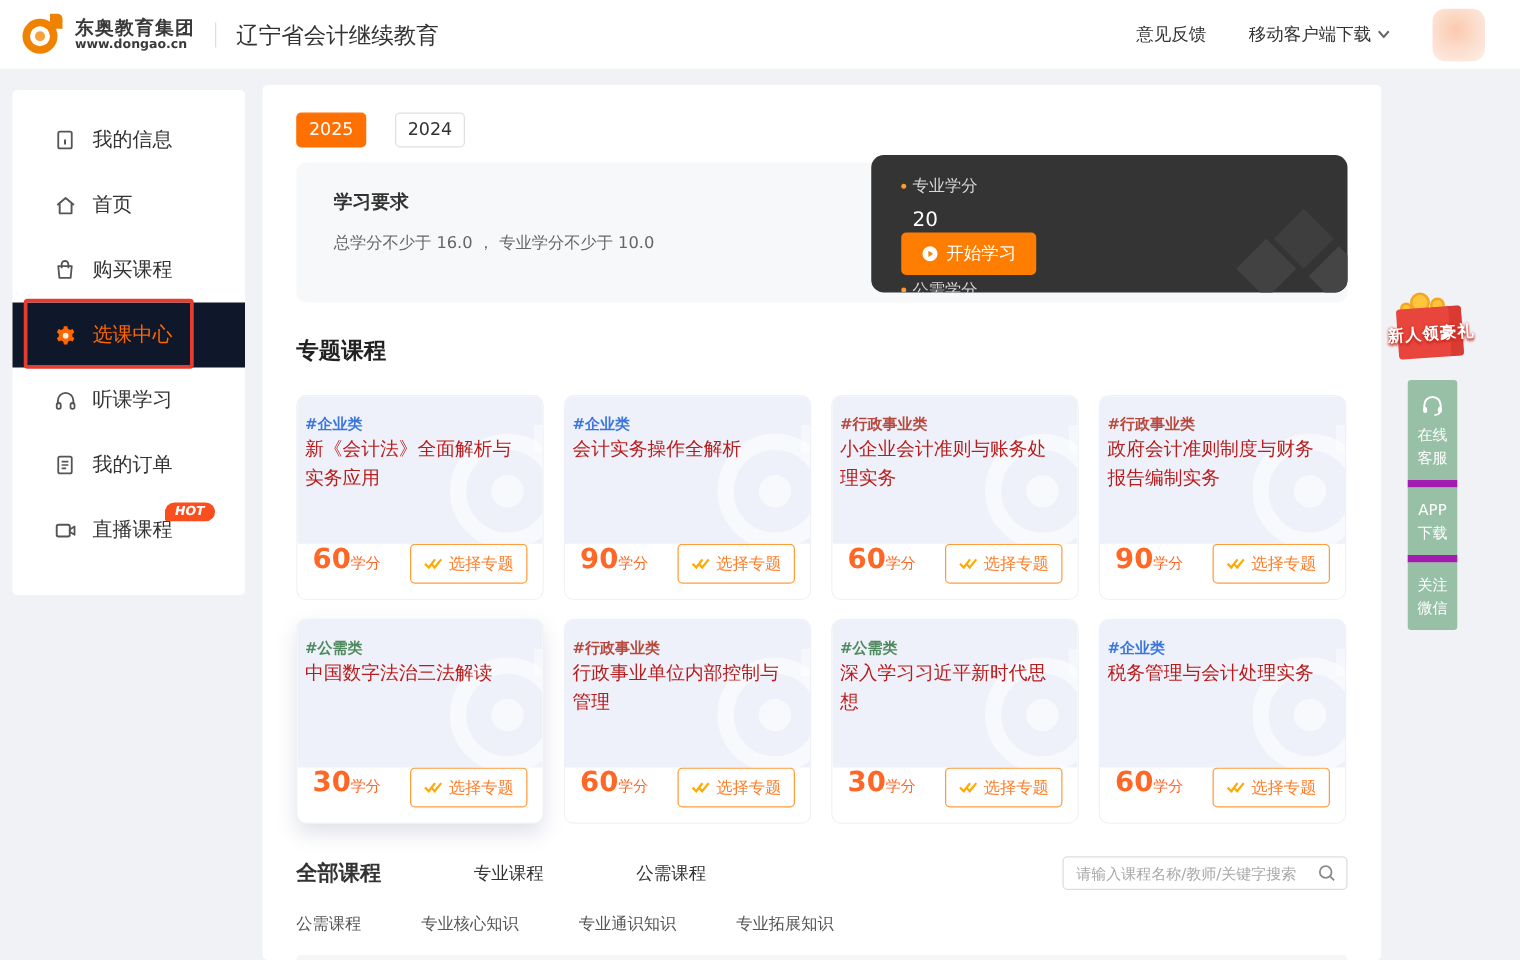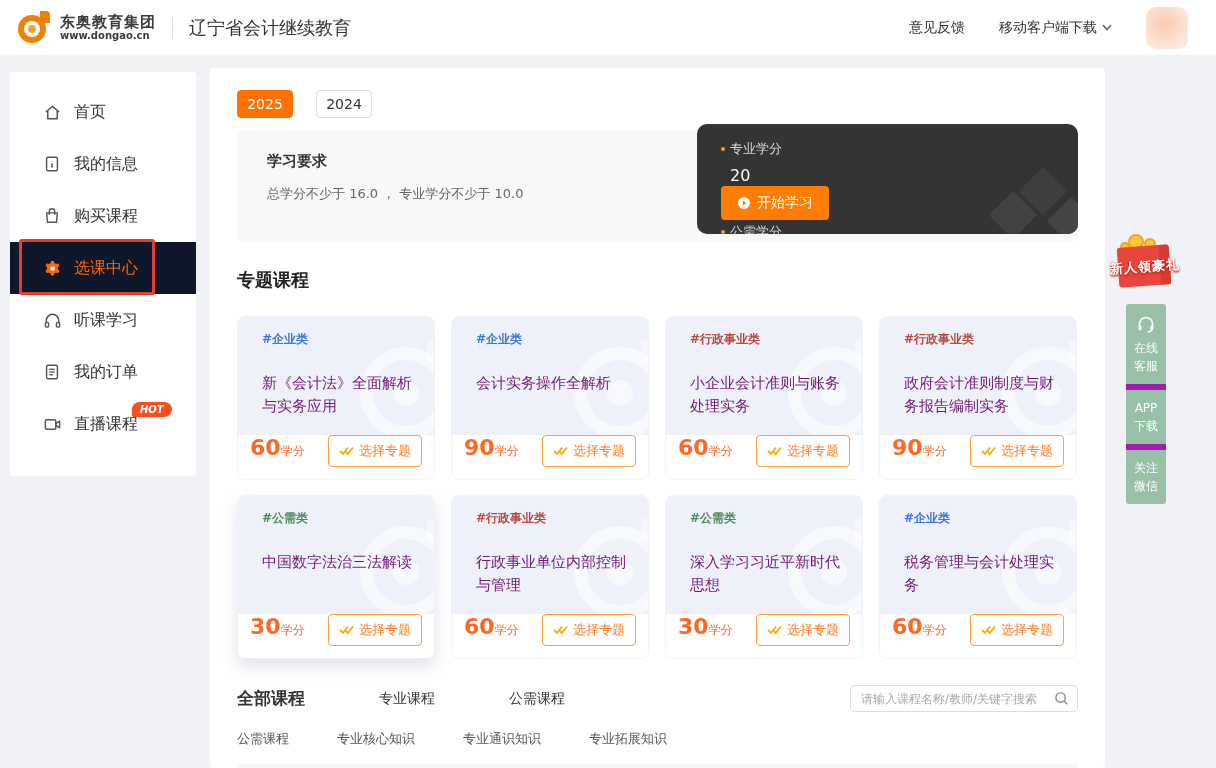--- a/index.html
+++ b/index.html
@@ -49,23 +49,23 @@
   .credit-value { font-size:16px; color:#fff; margin-top:8px; padding-left:9px; }
   .start-btn { position:absolute; left:24px; bottom:14px; background:#ff7d00; color:#fff; font-size:14px; border:none; border-radius:4px; padding:8px 16px; display:flex; align-items:center; gap:6px; cursor:pointer; }
   .cube { position:absolute; width:34px; height:34px; background:#3e3e3e; transform:rotate(45deg); }
   .cube.c1 { right:18px; bottom:26px; } .cube.c2 { right:48px; bottom:2px; background:#424242; } .cube.c3 { right:-10px; bottom:-4px; background:#454545; }
 
   .section-title { font-size:18px; font-weight:bold; color:#222; margin:26px 0 24px 0; }
 
   .cards-grid { display:flex; flex-wrap:wrap; gap:15px 16px; }
   .topic-card { width:198px; border-radius:8px; background:#fff; border:1px solid #f0f1f5; overflow:hidden; cursor:pointer; }
   .topic-card.shadow { box-shadow:0 8px 16px rgba(90,100,140,.18); }
-  .card-top { position:relative; height:118px; background:#eef1f9; padding:14px 14px 0 24px; overflow:hidden; }
+  .card-top { position:relative; height:118px; background:#eef1f9; padding:14px 14px 0 6px; overflow:hidden; }
   .card-tag { font-size:12px; font-weight:bold; }
-  .card-title { font-size:15px; color:#701a75; line-height:1.55; margin-top:24px; position:relative; z-index:1; }
+  .card-title { font-size:15px; color:#b91c1c; line-height:1.55; margin-top:0; position:relative; z-index:1; }
   .watermark { position:absolute; right:-18px; top:30px; width:92px; height:92px; border-radius:50%; border:13px solid rgba(255,255,255,.55); }
   .watermark::before { content:""; position:absolute; left:20px; top:20px; width:26px; height:26px; border-radius:50%; background:rgba(255,255,255,.55); }
   .watermark::after { content:""; position:absolute; right:-8px; top:-20px; width:20px; height:22px; background:rgba(255,255,255,.45); border-radius:0 6px 0 0; }
   .card-bottom { height:44px; background:#fff; display:flex; align-items:flex-start; justify-content:space-between; padding:0 12px; }
   .card-credits { color:#ff6726; display:flex; align-items:baseline; }
   .card-credits .num { font-size:22px; font-weight:bold; }
   .card-credits .suffix { font-size:12px; }
   .select-btn { display:flex; align-items:center; gap:5px; border:1px solid #ff9d3d; color:#ff7d26; background:#fff; border-radius:4px; font-size:13px; padding:6px 10px; cursor:pointer; }
 
   
@@ -114,35 +114,35 @@
           <polyline points="1,1 5,5.5 9,1" fill="none" stroke="#666" stroke-width="1.6"></polyline>
         </svg>
     </span>
     <div class="avatar"></div>
   </div>
 </div>
 
 <div class="sidebar">
   <div class="side-item">
     <span class="sicon">
-      <svg width="19" height="19" viewBox="0 0 20 20">
-          <path d="M3 9.5 L10 3.5 L17 9.5 M5 8.5 V16.5 H15 V8.5" fill="none" stroke="#555" stroke-width="1.6" stroke-linejoin="round"></path>
-        </svg>
-    </span>
-    <span>首页</span>
-  </div>
-  <div class="side-item">
-    <span class="sicon">
       <svg width="18" height="18" viewBox="0 0 20 20">
           <rect x="4" y="2.5" width="12" height="15" rx="1.5" fill="none" stroke="#555" stroke-width="1.6"></rect>
           <line x1="10" y1="7" x2="10" y2="7.2" stroke="#555" stroke-width="1.8"></line>
           <line x1="10" y1="9.5" x2="10" y2="14" stroke="#555" stroke-width="1.8"></line>
         </svg>
     </span>
     <span>我的信息</span>
+  </div>
+  <div class="side-item">
+    <span class="sicon">
+      <svg width="19" height="19" viewBox="0 0 20 20">
+          <path d="M3 9.5 L10 3.5 L17 9.5 M5 8.5 V16.5 H15 V8.5" fill="none" stroke="#555" stroke-width="1.6" stroke-linejoin="round"></path>
+        </svg>
+    </span>
+    <span>首页</span>
   </div>
   <div class="side-item">
     <span class="sicon">
       <svg width="18" height="18" viewBox="0 0 20 20">
           <path d="M4 6.5 H16 L15 17 H5 Z" fill="none" stroke="#555" stroke-width="1.6" stroke-linejoin="round"></path>
           <path d="M7 8.5 V5 a3 3 0 0 1 6 0 V8.5" fill="none" stroke="#555" stroke-width="1.6"></path>
         </svg>
     </span>
     <span>购买课程</span>
   </div>

